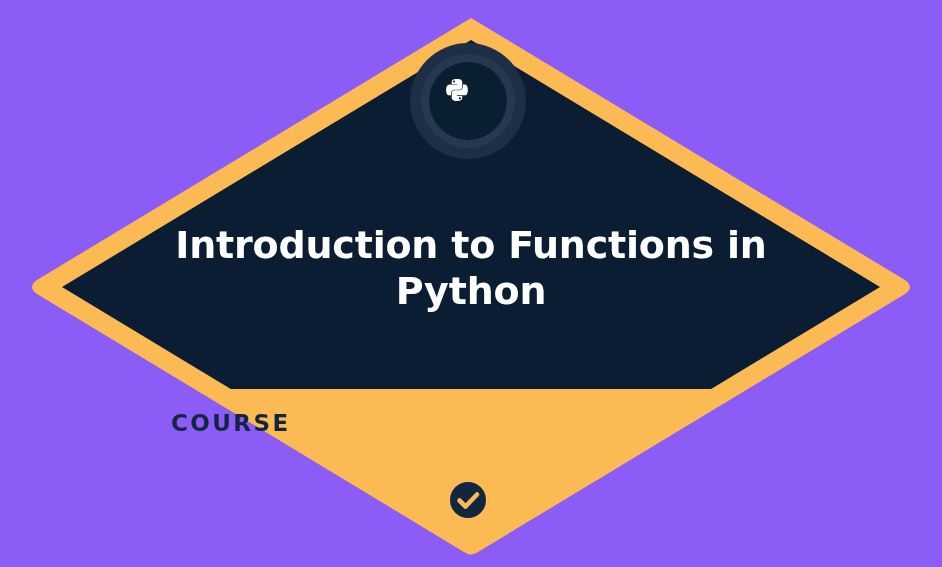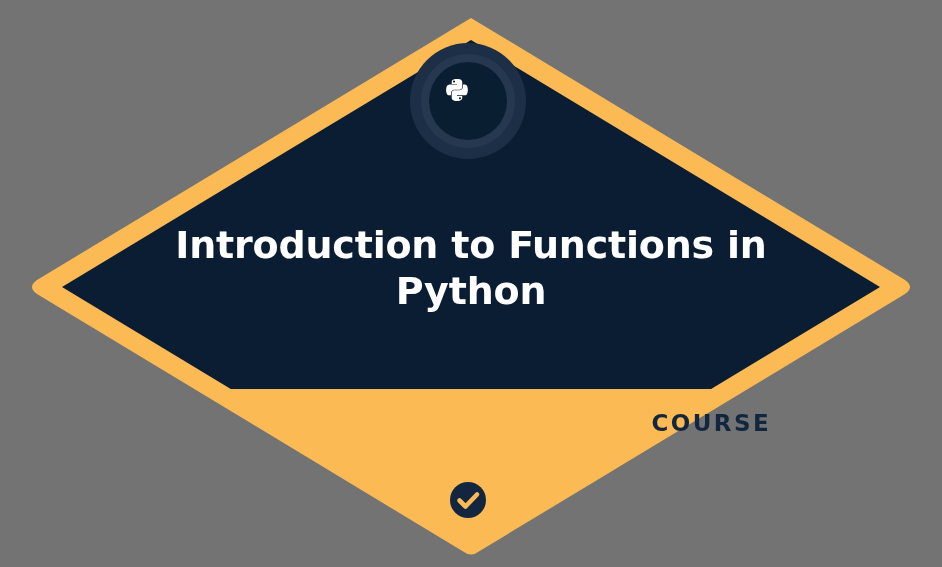--- a/index.html
+++ b/index.html
@@ -11,21 +11,21 @@
     width: 942px;
     height: 567px;
     overflow: hidden;
     font-family: "Liberation Sans", sans-serif;
   }
 
   #badge-root {
     position: relative;
     width: 942px;
     height: 567px;
-    background: #737373;
+    background: #8b5cf6;
   }
 
   #badge-svg {
     position: absolute;
     left: 0;
     top: 0;
     width: 942px;
     height: 567px;
     display: block;
   }
@@ -51,21 +51,21 @@
     font-size: 38px;
     font-weight: bold;
     line-height: 46px;
     letter-spacing: -0.2px;
   }
 
   #status-line-1, #status-line-2 {
     position: absolute;
     width: 600px;
     left: 171px;
-    text-align: right;
+    text-align: left;
     color: #12263F;
     font-family: "DejaVu Sans", sans-serif;
     font-size: 23px;
     font-weight: bold;
     letter-spacing: 2.4px;
   }
   #status-line-1 { top: 410px; }
   #status-line-2 { top: 445px; }
 </style>
 </head>

